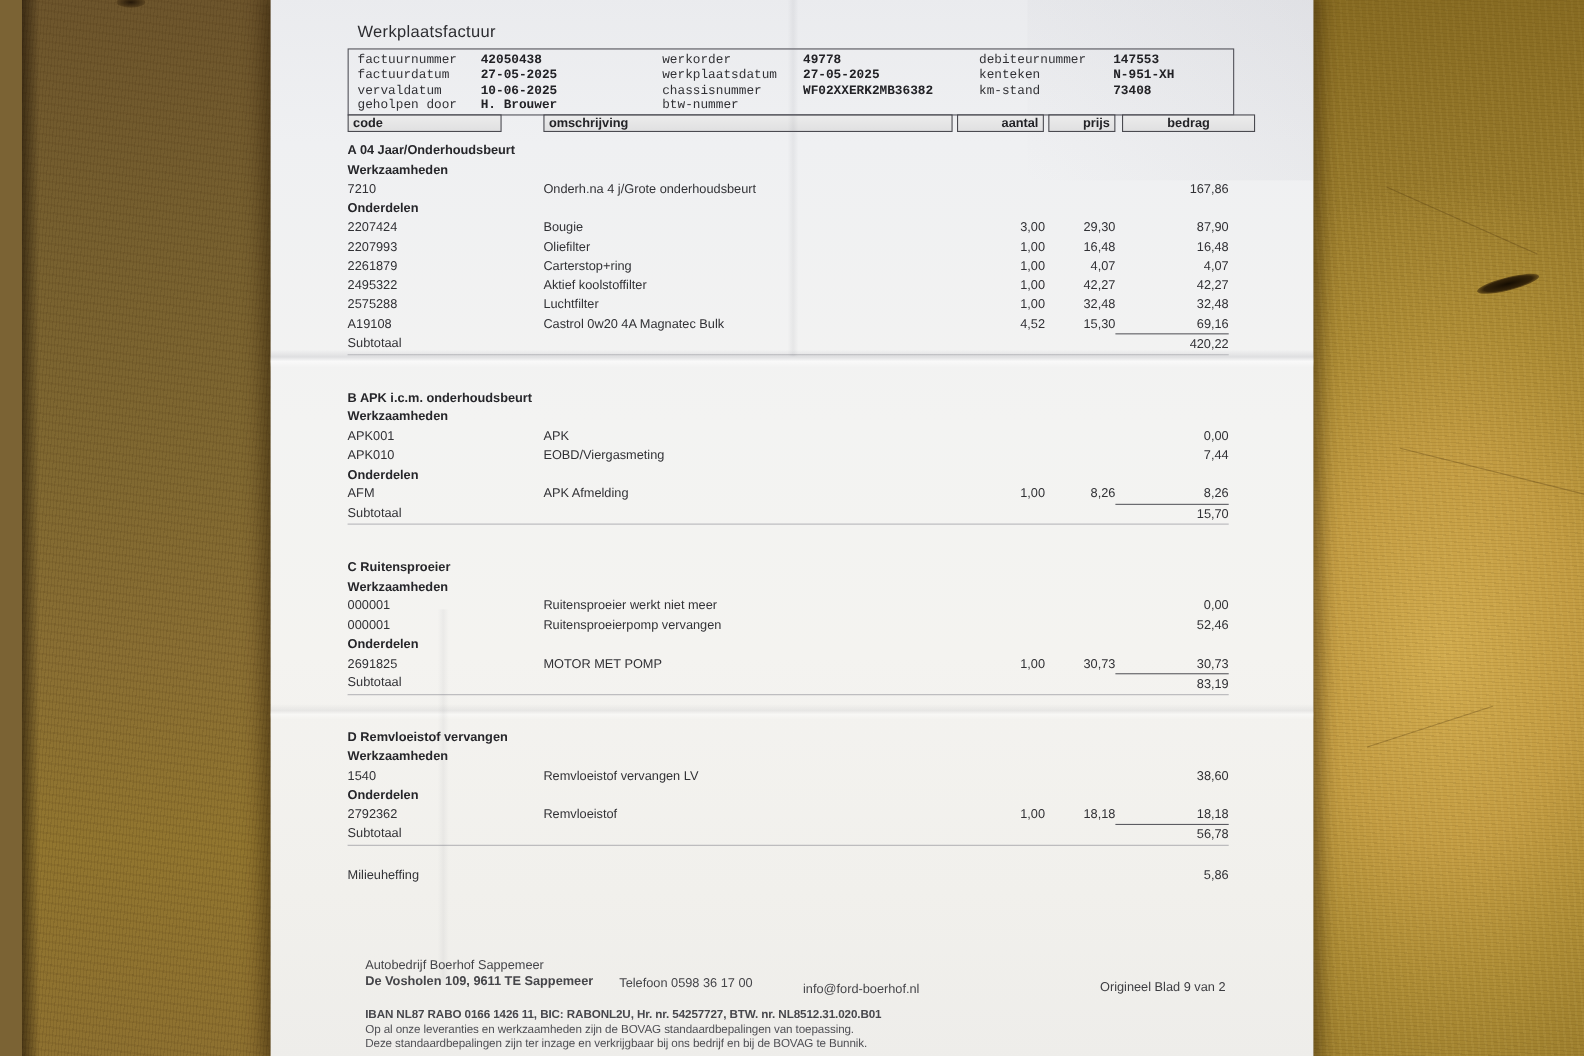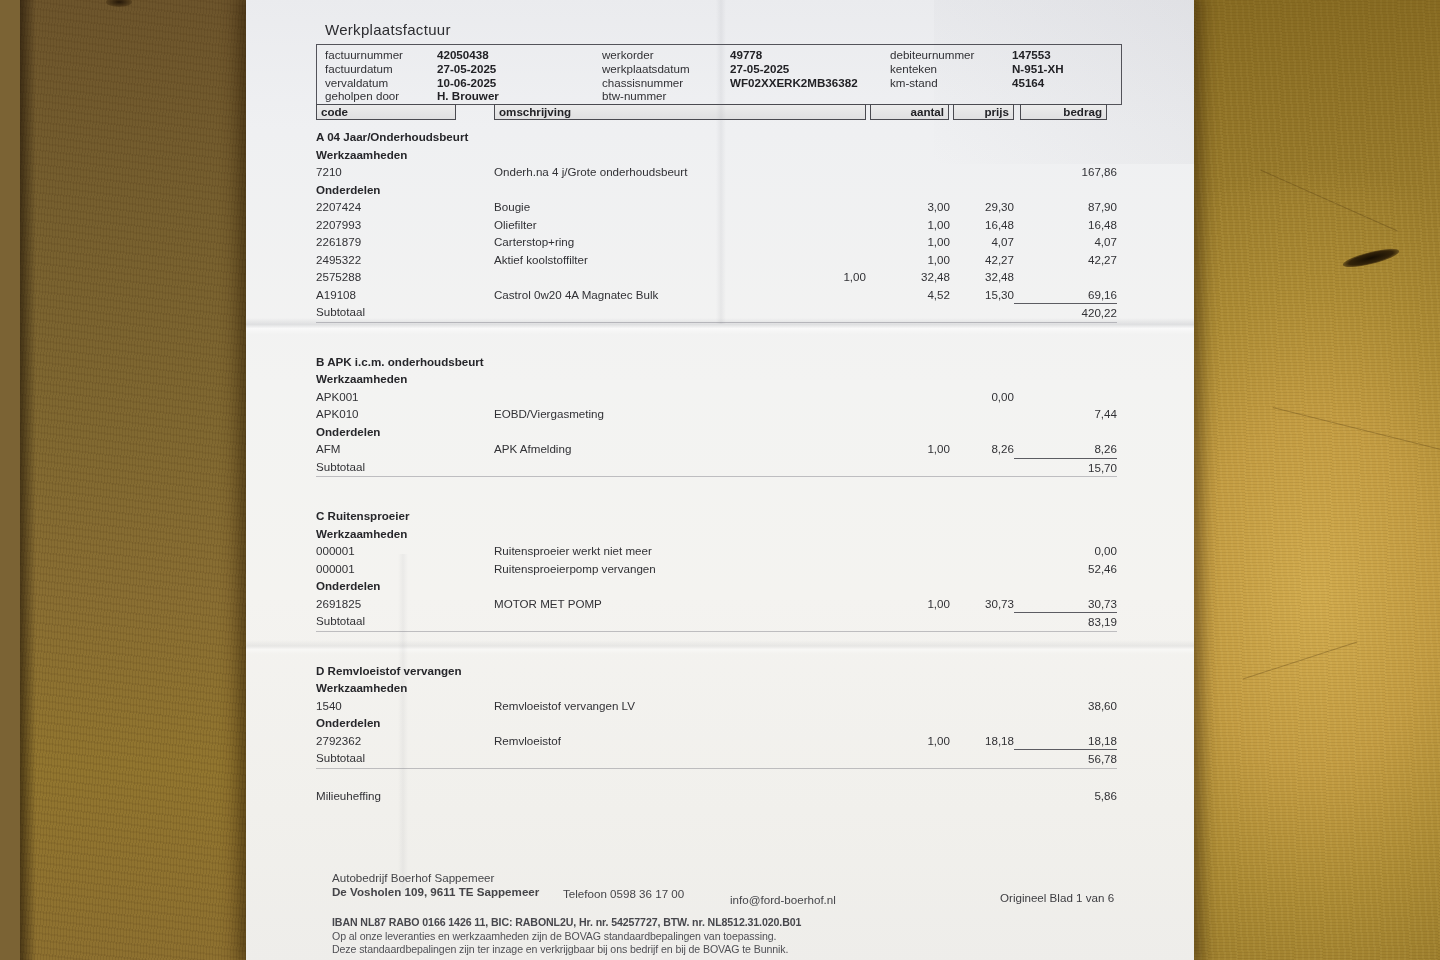--- a/index.html
+++ b/index.html
@@ -72,37 +72,37 @@
   .title { position:absolute; left:79px; top:27px; font-size:15px; color:#2c2c30; letter-spacing:0.3px; }
 
   .meta-box {
     position:absolute; left:70px; top:50px; width:806px; height:61px;
     border:1px solid #53535a; font-size:11.6px;
   }
   .meta-col { position:absolute; top:3px; }
   .meta-col-1 { left:8px; }
   .meta-col-2 { left:285px; }
   .meta-col-3 { left:573px; }
-  .meta-row { display:flex; height:13.8px; line-height:13.8px; white-space:nowrap; }
+  .meta-row { display:flex; height:13.8px; line-height:13.8px; white-space:nowrap;font-family:Liberation Mono, monospace; }
   .meta-col-1 .meta-label { width:112px; }
   .meta-col-2 .meta-label { width:128px; }
   .meta-col-3 .meta-label { width:122px; }
   .meta-value { font-weight:700; color:#222226; }
 
   .col-headers { position:absolute; left:0; top:110px; width:948px; height:17px; font-size:11.6px; font-weight:700; }
   .col-head {
     position:absolute; top:0; height:16px; line-height:14px;
     background:linear-gradient(180deg,#ececec,#e0e0e1);
     border:1px solid #4a4a50; padding:0 4px; color:#232327;
   }
   .ch-code   { left:70px;  width:140px; text-align:left; }
   .ch-omschr { left:248px; width:372px; text-align:left; }
   .ch-aantal { left:624px; width:79px;  text-align:right; }
   .ch-prijs  { left:707px; width:61px;  text-align:right; }
-  .ch-bedrag { left:774px; width:87px;  text-align:right; }
+  .ch-bedrag { left:774px; width:121px;  text-align:center; }
 
   .table-body { position:absolute; left:70px; top:134px; width:801px; font-size:11.6px; }
   .trow { display:grid; grid-template-columns:178px 372px 84px 64px 103px; height:17.5px; line-height:17.5px; white-space:nowrap; }
   .trow .num { text-align:right; }
   .sec-title, .grp-head { font-weight:700; color:#26262a; height:17.5px; line-height:17.5px; }
   .sub-amt { border-top:1.5px solid #5c5c62; }
   .sec-rule { border-bottom:1px solid rgba(125,125,132,0.45); margin-top:1px; }
   .section { padding-top:30px; }
   .section:first-child { padding-top:0; }
   .milieu-row { margin-top:18px; }
@@ -176,21 +176,21 @@
           <div class="meta-row">
             <span class="meta-label">debiteurnummer</span>
             <span class="meta-value">147553</span>
           </div>
           <div class="meta-row">
             <span class="meta-label">kenteken</span>
             <span class="meta-value">N-951-XH</span>
           </div>
           <div class="meta-row">
             <span class="meta-label">km-stand</span>
-            <span class="meta-value">45164</span>
+            <span class="meta-value">73408</span>
           </div>
         </div>
     </div>
 
     <div class="col-headers">
       <div class="col-head ch-code">code</div>
       <div class="col-head ch-omschr">omschrijving</div>
       <div class="col-head ch-aantal">aantal</div>
       <div class="col-head ch-prijs">prijs</div>
       <div class="col-head ch-bedrag">bedrag</div>
@@ -231,20 +231,21 @@
           </div>
           <div class="trow">
             <div class="cell">2495322</div>
             <div class="cell">Aktief koolstoffilter</div>
             <div class="cell num">1,00</div>
             <div class="cell num">42,27</div>
             <div class="cell num">42,27</div>
           </div>
           <div class="trow">
             <div class="cell">2575288</div>
+            <div class="cell">Luchtfilter</div>
             <div class="cell num">1,00</div>
             <div class="cell num">32,48</div>
             <div class="cell num">32,48</div>
           </div>
           <div class="trow">
             <div class="cell">A19108</div>
             <div class="cell">Castrol 0w20 4A Magnatec Bulk</div>
             <div class="cell num">4,52</div>
             <div class="cell num">15,30</div>
             <div class="cell num">69,16</div>
@@ -256,20 +257,21 @@
             <div class="cell num"></div>
             <div class="cell num sub-amt">420,22</div>
           </div>
           <div class="sec-rule"></div>
         </div>
         <div class="section">
           <div class="sec-title">B APK i.c.m. onderhoudsbeurt</div>
           <div class="grp-head">Werkzaamheden</div>
           <div class="trow">
             <div class="cell">APK001</div>
+            <div class="cell">APK</div>
             <div class="cell num"></div>
             <div class="cell num"></div>
             <div class="cell num">0,00</div>
           </div>
           <div class="trow">
             <div class="cell">APK010</div>
             <div class="cell">EOBD/Viergasmeting</div>
             <div class="cell num"></div>
             <div class="cell num"></div>
             <div class="cell num">7,44</div>
@@ -359,21 +361,21 @@
           <div class="cell num"></div>
           <div class="cell num">5,86</div>
         </div>
       </div>
 
     <div class="footer">
       <div class="f-company">Autobedrijf Boerhof Sappemeer</div>
       <div class="f-address">De Vosholen 109, 9611 TE Sappemeer</div>
       <div class="f-phone">Telefoon 0598 36 17 00</div>
       <div class="f-email">info@ford-boerhof.nl</div>
-      <div class="f-page">Origineel Blad 1 van 6</div>
+      <div class="f-page">Origineel Blad 9 van 2</div>
     </div>
 
     <div class="fineprint">
       <div class="fp-1">IBAN NL87 RABO 0166 1426 11,  BIC: RABONL2U,  Hr. nr. 54257727,   BTW. nr. NL8512.31.020.B01</div>
       <div class="fp-2">Op al onze leveranties en werkzaamheden zijn de BOVAG standaardbepalingen van toepassing.</div>
       <div class="fp-3">Deze standaardbepalingen zijn ter inzage en verkrijgbaar bij ons bedrijf en bij de BOVAG te Bunnik.</div>
     </div>
 
     <div class="crease crease-h1"></div>
     <div class="crease crease-h2"></div>

